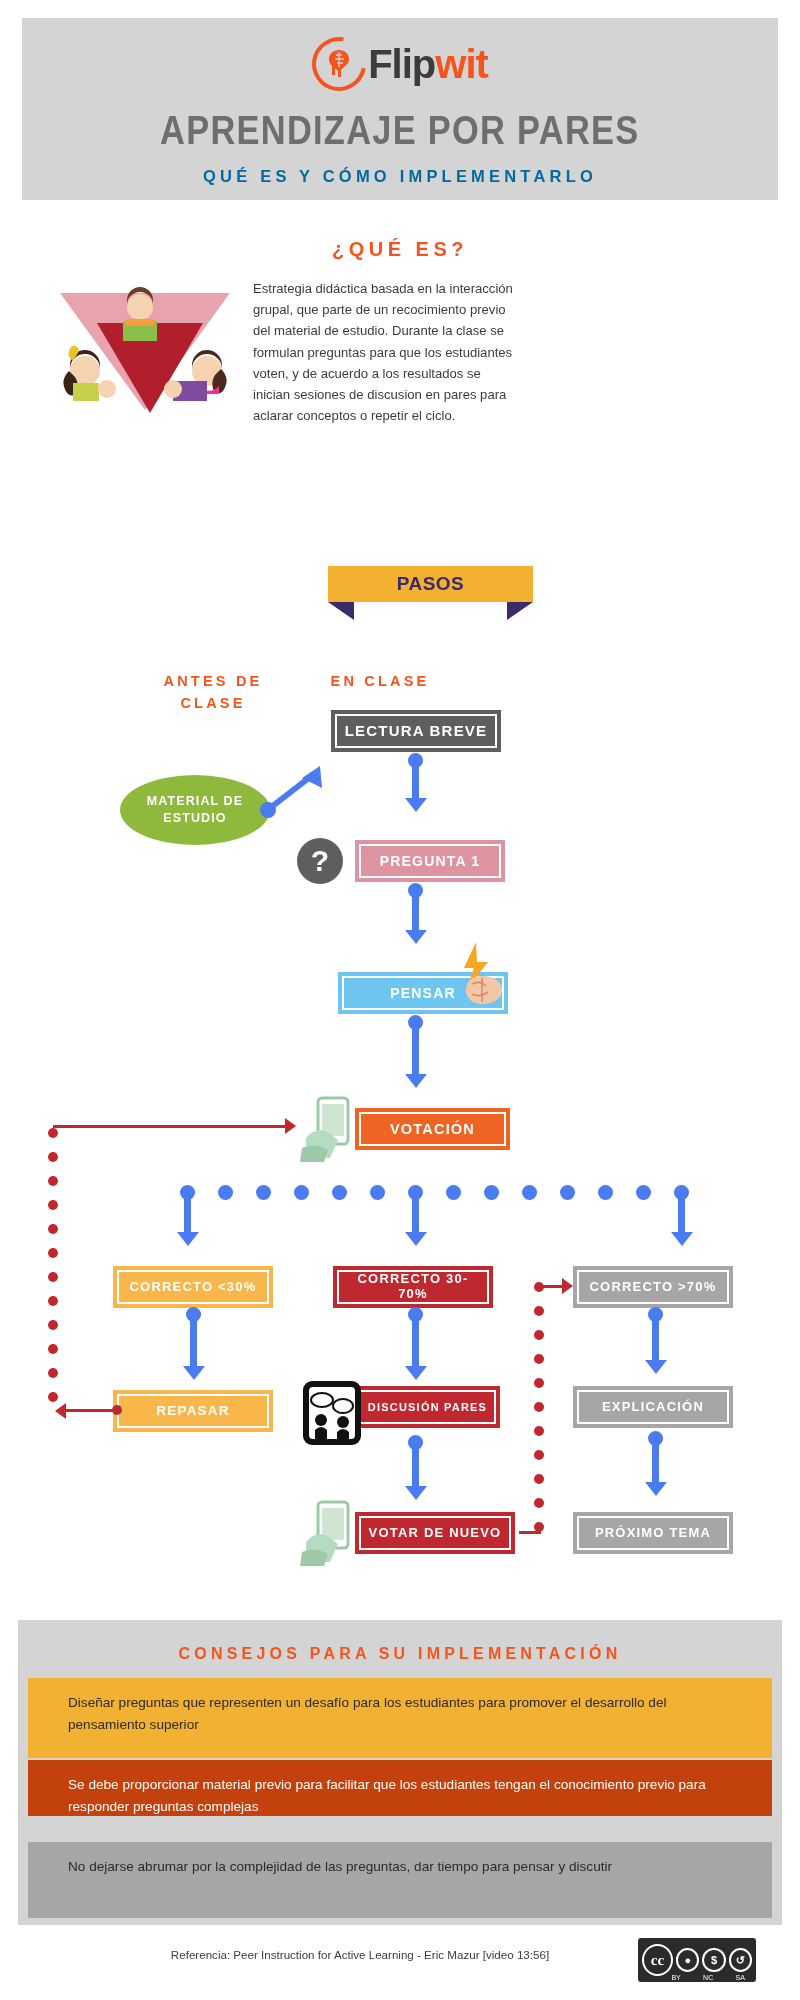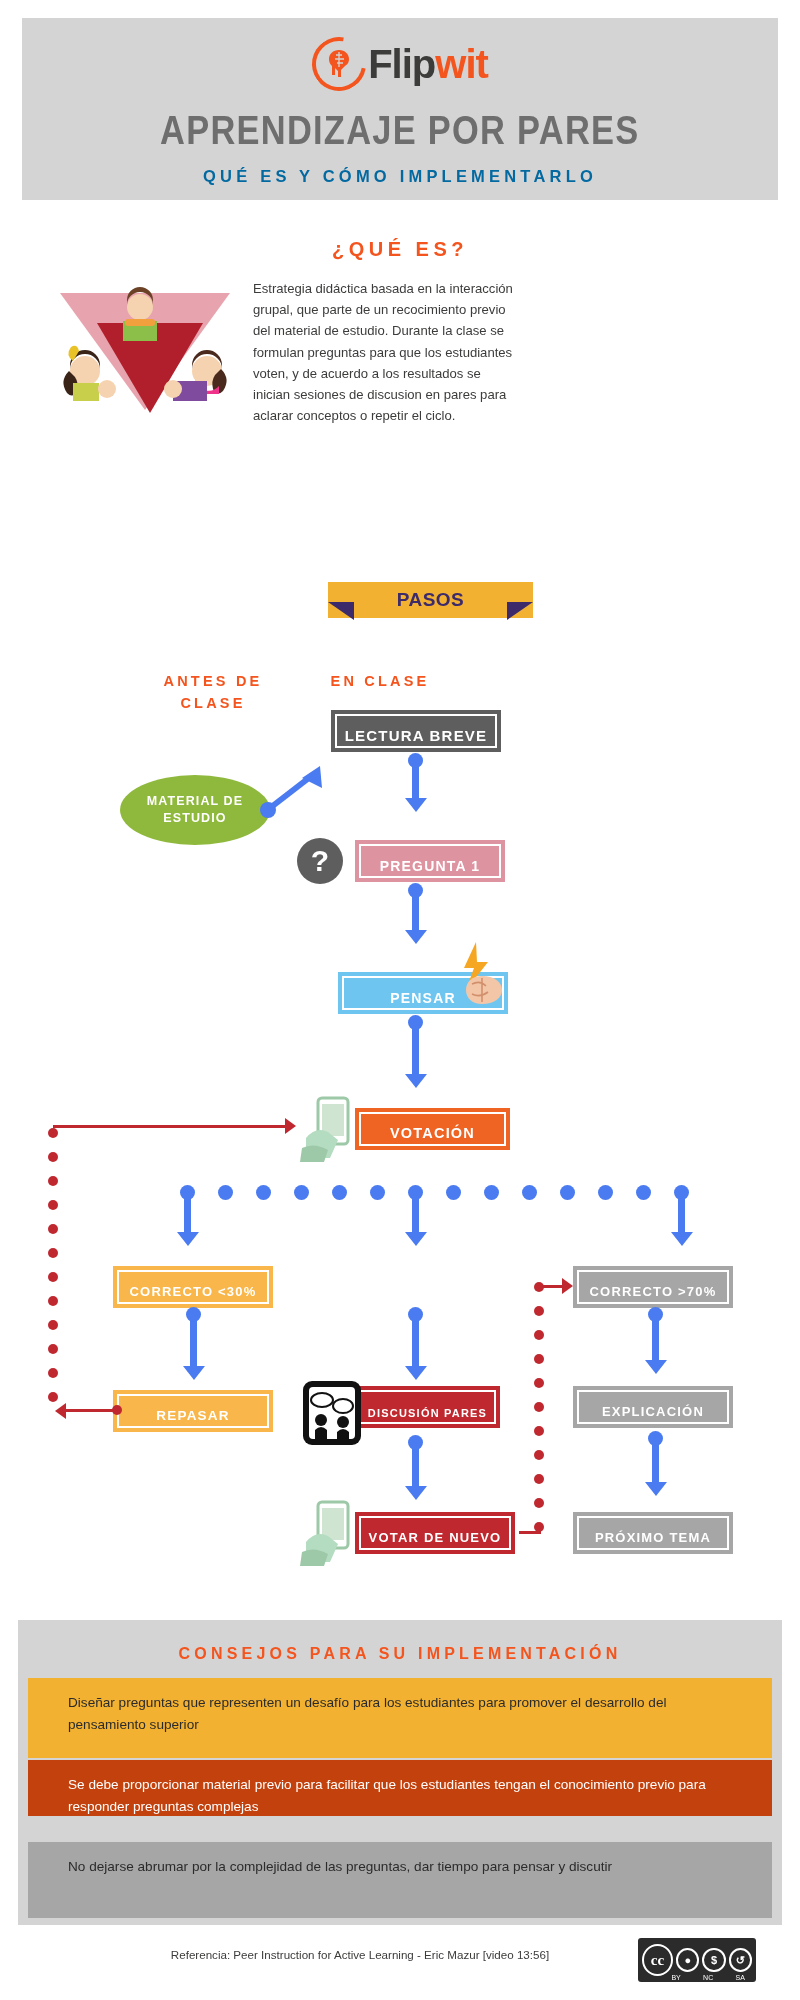--- a/index.html
+++ b/index.html
@@ -53,21 +53,21 @@
   }
   .ques-body {
     position:absolute; left:253px; top:278px; width:265px;
     font-size:13.1px; line-height:1.62; color:#3c3c3b;
   }
   .kids-art { position:absolute; left:55px; top:285px; width:180px; height:135px; }
 
   
   .pasos-wrap { position:absolute; left:318px; top:566px; width:225px; height:52px; }
   .pasos-bar {
-    position:absolute; left:10px; top:16px; width:205px; height:36px;
+    position:absolute; left:10px; top:0; width:205px; height:36px;
     background:#f2b130; display:flex; align-items:center; justify-content:center;
   }
   .pasos-bar span { color:#3c2a6b; font-size:19px; font-weight:bold; letter-spacing:0.5px; }
   .rib-l, .rib-r {
     position:absolute; top:36px; width:26px; height:18px; background:#3c2a6b;
   }
   .rib-l { left:10px; clip-path: polygon(0 0, 100% 0, 100% 100%); }
   .rib-r { left:189px; clip-path: polygon(0 0, 100% 0, 0 100%); }
   .colhead {
     position:absolute; font-size:14.5px; font-weight:bold; color:#f4541d;
@@ -77,21 +77,21 @@
   .ch-enclase { left:280px; top:670px; width:200px; }
 
   
   .node {
     position:absolute; display:flex; align-items:center; justify-content:center;
     text-align:center; color:#fff; font-weight:bold;
     letter-spacing:1.2px; line-height:1.15;
   }
   .node .inner {
     position:absolute; inset:4px; border:2px solid #fff;
-    display:flex; align-items:flex-end; justify-content:center; padding:2px 4px;
+    display:flex; align-items:center; justify-content:center; padding:2px 4px;
   }
   .n-dark  { background:#5e5e5e; }
   .n-pink  { background:#dd93a0; }
   .n-blue  { background:#6ec6f0; }
   .n-orange{ background:#ef6323; }
   .n-amber { background:#f9b74b; }
   .n-red   { background:#c0282f; }
   .n-gray  { background:#a6a6a6; }
 
   .oval {
@@ -304,20 +304,25 @@
   <div class="arw arw-v" style="left:184px; top:1192px; height:42px;"></div>
   <div class="arw-head-d" style="left:177px; top:1232px;"></div>
   <div class="arw arw-v" style="left:412px; top:1192px; height:42px;"></div>
   <div class="arw-head-d" style="left:405px; top:1232px;"></div>
   <div class="arw arw-v" style="left:678px; top:1192px; height:42px;"></div>
   <div class="arw-head-d" style="left:671px; top:1232px;"></div>
 
   <div class="node n-amber" style="left:113px; top:1266px; width:160px; height:42px; font-size:13px;">
     <div class="inner">
         <span>CORRECTO &lt;30%</span>
+      </div>
+  </div>
+  <div class="node n-red" style="left:333px; top:1266px; width:160px; height:42px; font-size:13px;">
+    <div class="inner">
+        <span>CORRECTO 30-70%</span>
       </div>
   </div>
   <div class="node n-gray" style="left:573px; top:1266px; width:160px; height:42px; font-size:13px;">
     <div class="inner">
         <span>CORRECTO &gt;70%</span>
       </div>
   </div>
 
   <div class="arw arw-v" style="left:190px; top:1312px; height:56px;"></div>
   <div class="arw-dot" style="left:186px; top:1307px;"></div>

